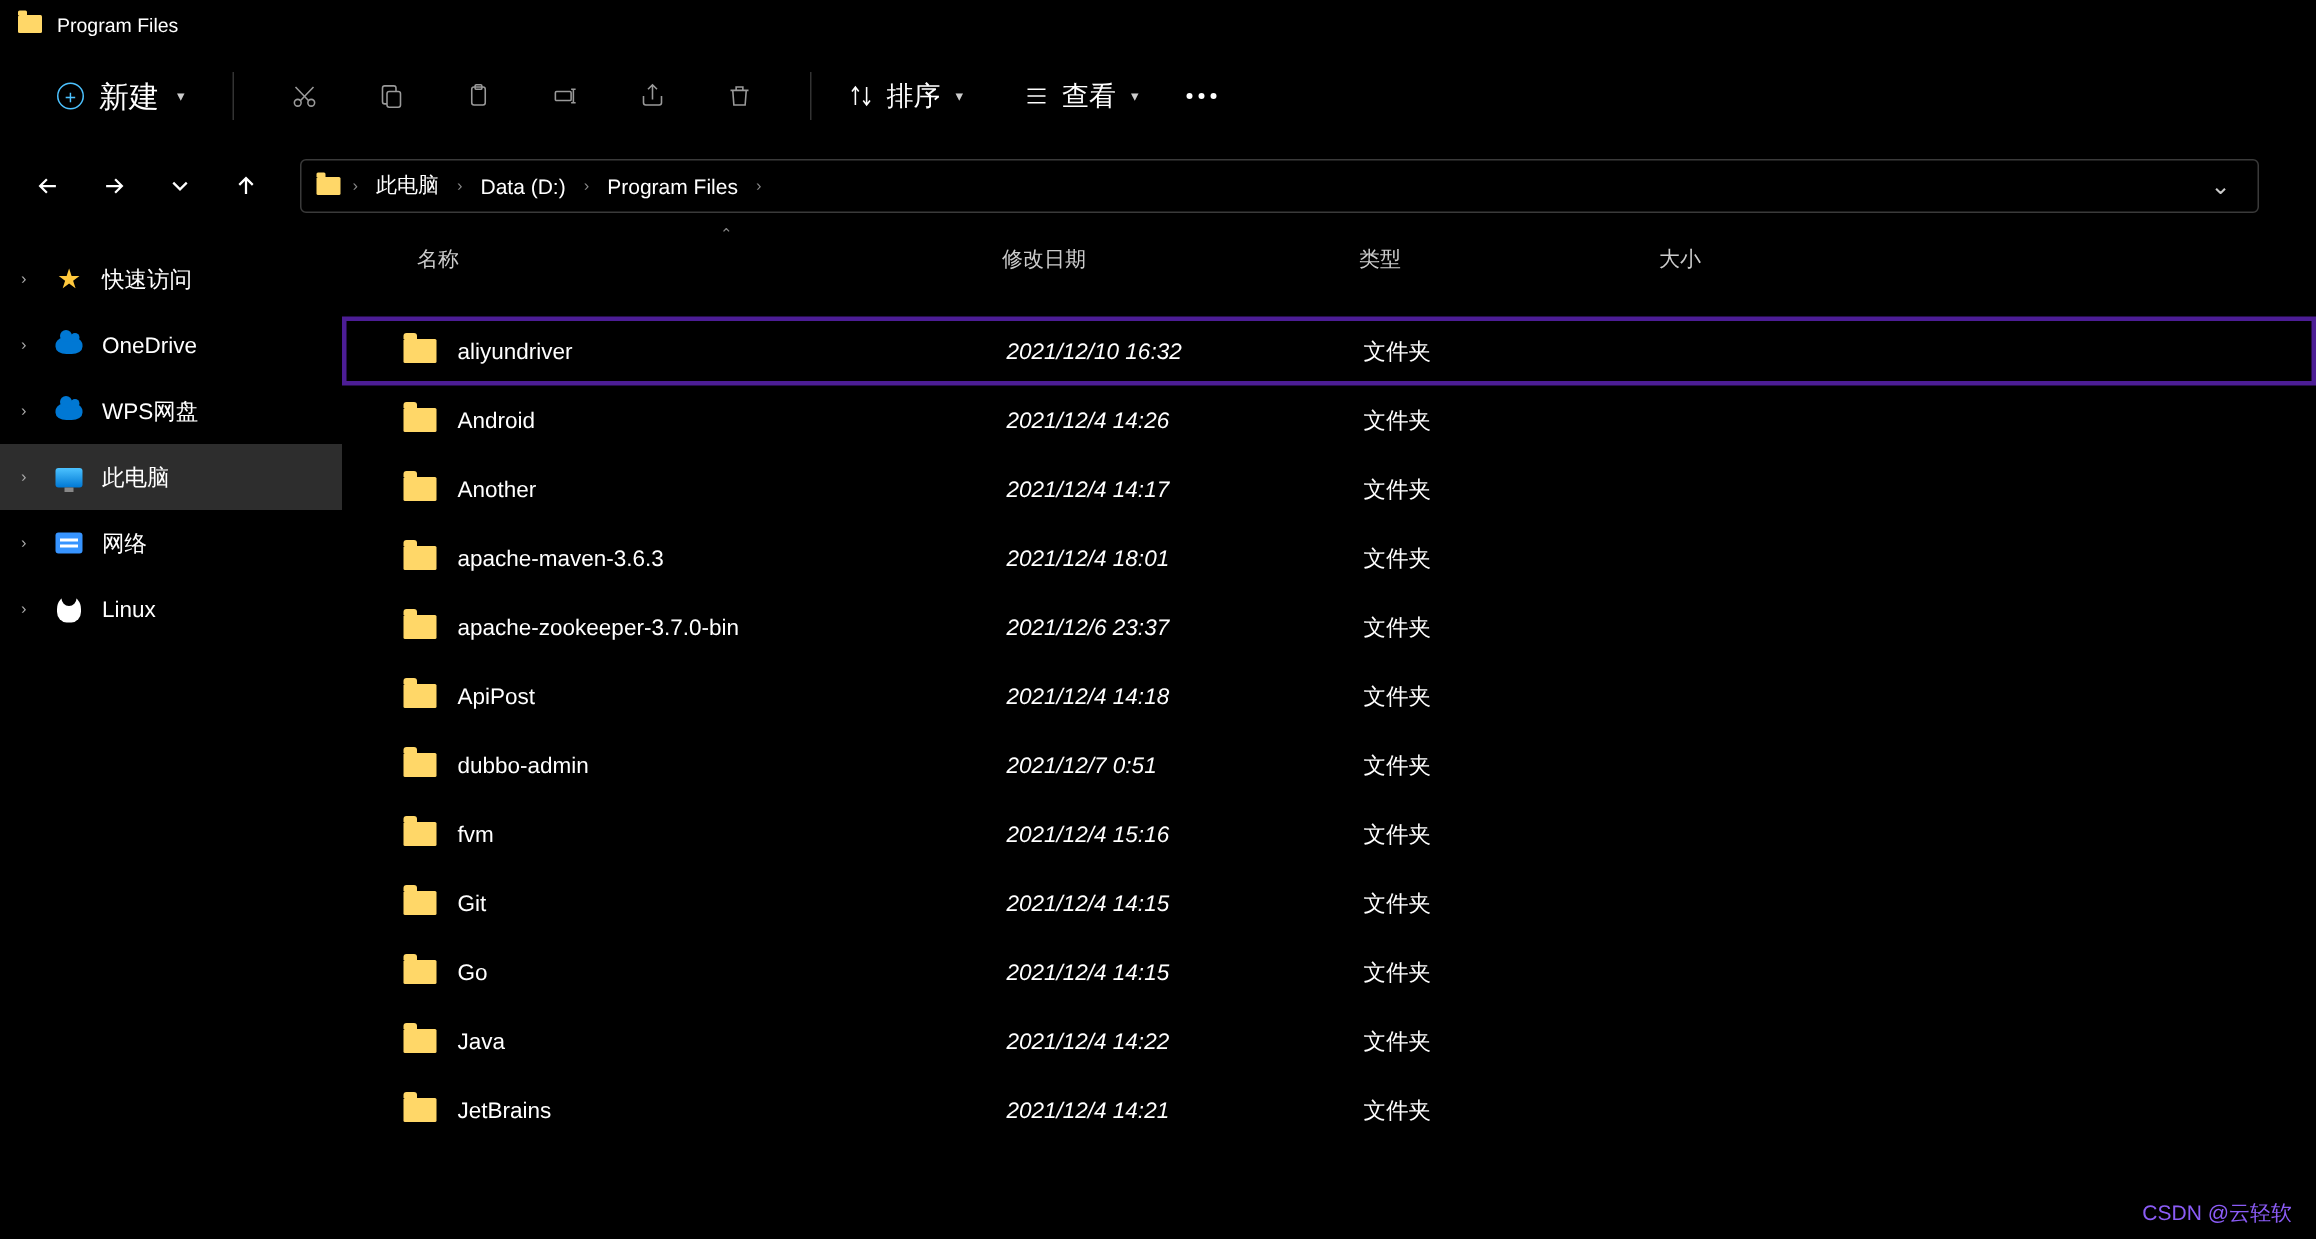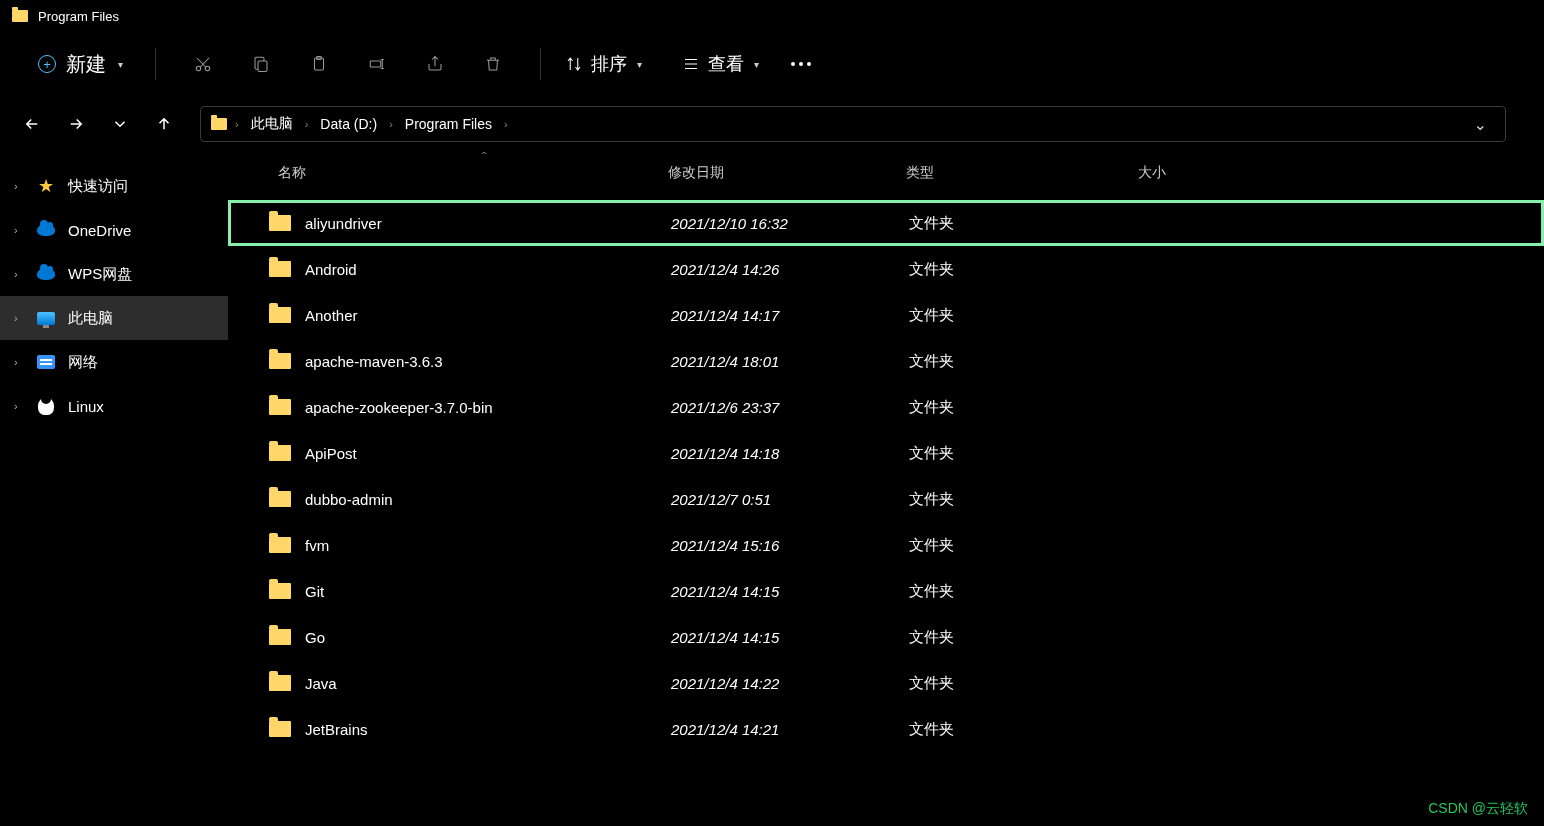--- a/index.html
+++ b/index.html
@@ -54,34 +54,34 @@
     .net-icon { width:18px; height:14px; background:#3794ff; border-radius:2px; position:relative; }
     .net-icon::after { content:''; position:absolute; top:4px; left:3px; width:12px; height:2px; background:#fff; box-shadow: 0 4px 0 #fff; }
     .tux { width:16px; height:18px; background:#fff; border-radius:50% 50% 40% 40%; position:relative; }
     .tux::before { content:''; position:absolute; top:-3px; left:3px; width:10px; height:10px; background:#000; border-radius:50%; }
 
     .content { flex:1; overflow-y:auto; }
     .cols { display:flex; height:42px; align-items:center; border-bottom: 0px solid #333; font-size:14px; color:#ccc; position:relative; }
     .col-name { width: 440px; padding-left: 50px; }
     .col-date { width: 238px; }
     .col-type { width: 200px; }
-    .col-size { width: 160px; margin-left: 32px; }
+    .col-size { width: 160px; }
     .sort-ind { position:absolute; left: 252px; top: -2px; color:#888; font-size:10px; }
 
     .rows { padding-top: 6px; }
     .row { display:flex; align-items:center; height:46px; font-size:15px; cursor:pointer; border: 3px solid transparent; }
-    .row.hl { border: 3px solid #86efac; }
+    .row.hl { border: 3px solid #4c1d95; margin-top: 11px; }
     .cell-name { width: 440px; display:flex; align-items:center; gap:14px; padding-left: 38px; }
     .cell-date { width: 238px; color:#fff;font-style:italic; }
     .cell-type { width: 200px; }
     .cell-size { width: 160px; }
     .folder-icon { width: 22px; height: 16px; background: #ffd768; border-radius: 1px; position: relative; flex-shrink:0; }
     .folder-icon::before { content:''; position:absolute; top:-4px; left:0; width:9px; height:4px; background:#ffd768; border-radius:2px 2px 0 0; }
 
-    .watermark { position:absolute; bottom:8px; right:16px; color:#22c55e; font-size:14px; }
+    .watermark { position:absolute; bottom:8px; right:16px; color:#8b5cf6; font-size:14px; }
   </style>
 </head>
 <body>
 
 <div class="titlebar">
   <span class="folder-tiny"></span>
   <span class="titlebar-text">Program Files</span>
 </div>
 
 <div class="toolbar">

